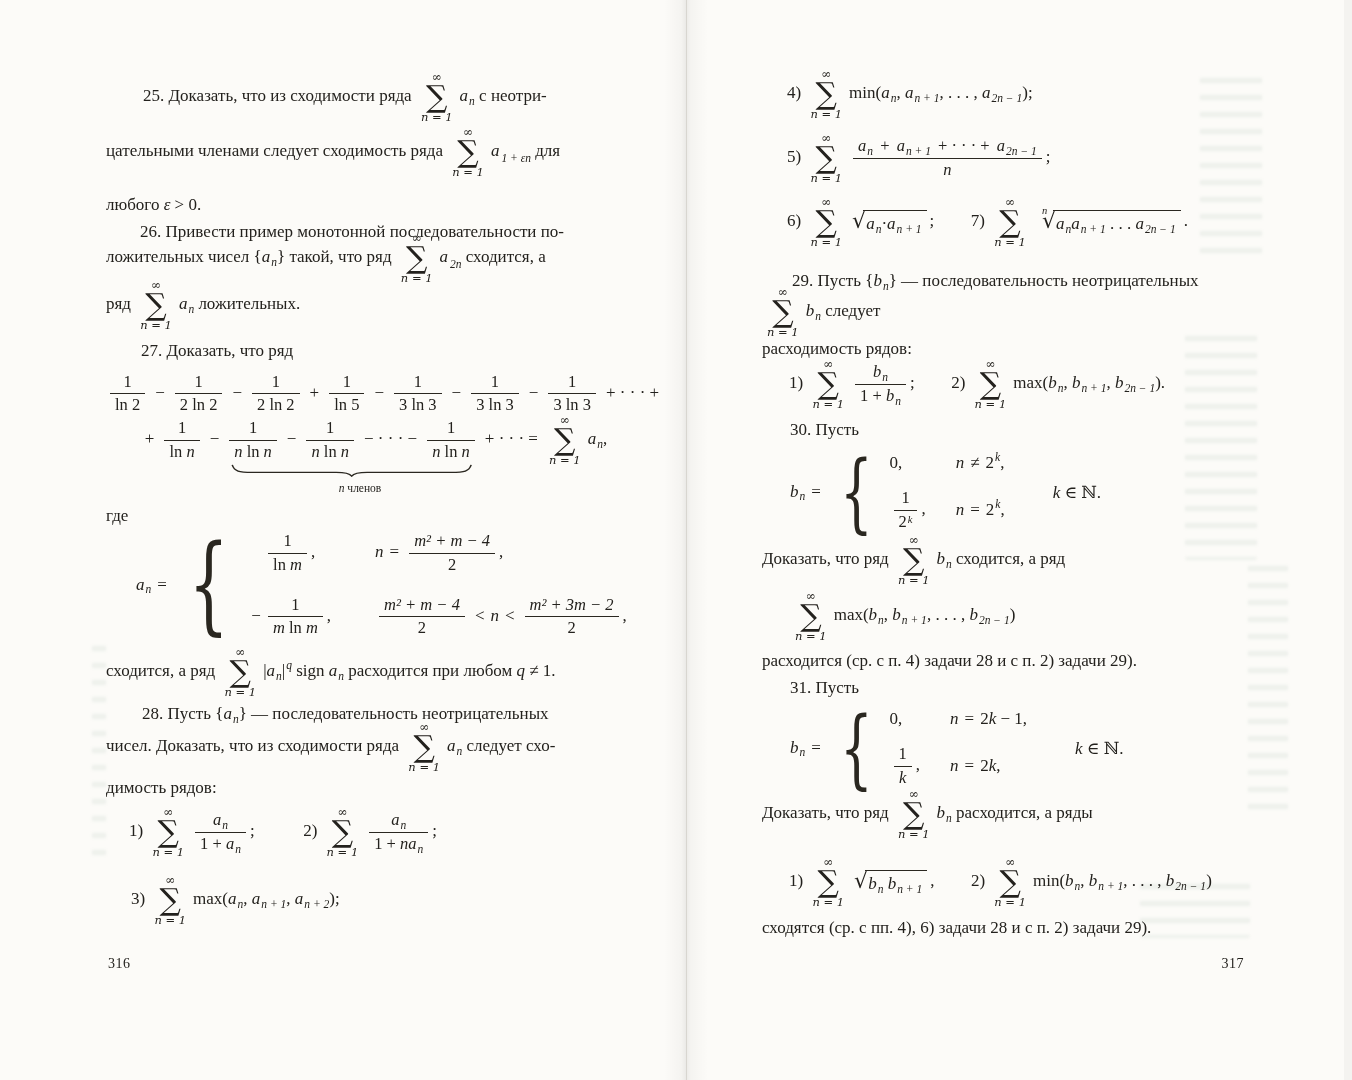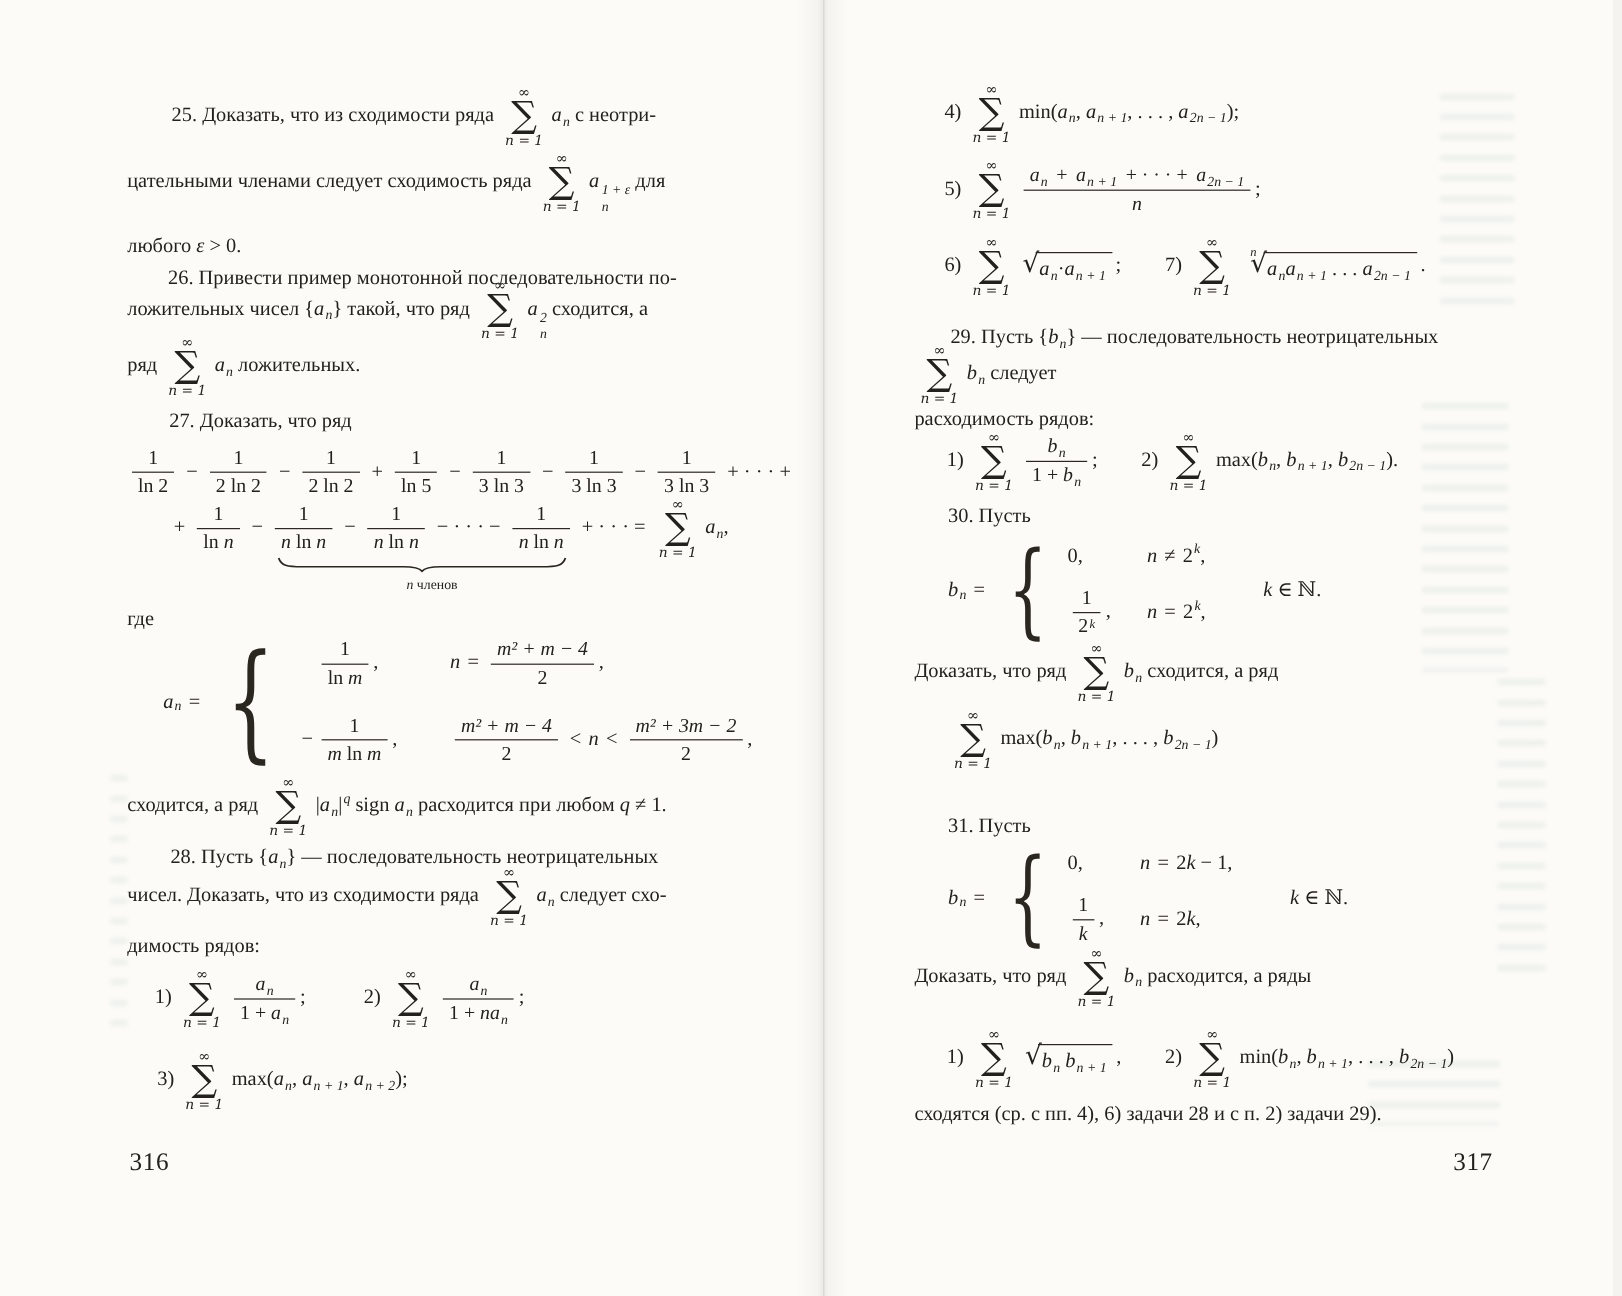--- a/index.html
+++ b/index.html
@@ -13,21 +13,21 @@
   #pl{left:106px;width:534px}
   #pr{left:762px;width:496px}
   .ln{position:absolute;left:0;white-space:nowrap}
   .ctr{left:0;right:0;text-align:center}
   .lnf{display:flex;align-items:center}
   .v{font-style:italic}
   .op{margin:0 6px}
   .opt{margin:0 3px}
   .sb{font-size:11.5px;font-style:italic;position:relative;bottom:-4px;line-height:0;margin-left:1px}
   .sp{font-size:11.5px;font-style:italic;position:relative;top:-7px;line-height:0;margin-left:1px}
-  .ss{display:inline-flex;flex-direction:column;align-items:flex-start;line-height:1.05;font-size:11.5px;font-style:italic;vertical-align:-6px;margin-left:2px;row-gap:2px}
+  .ss{display:inline-flex;align-items:flex-start;line-height:1.05;font-size:11.5px;font-style:italic;vertical-align:-6px;margin-left:2px;row-gap:2px}
   .sum{display:inline-flex;flex-direction:column;align-items:center;line-height:1;vertical-align:middle;margin:0 7px 0 5px;font-family:"DejaVu Serif","DejaVu Sans",serif}
   .sum .sl{font-size:12px;line-height:1}
   .sum .lo{font-size:11.5px;font-style:italic;line-height:1;margin-top:2px}
   .sum .sg{font-size:30px;line-height:0.9}
   .frac{display:inline-flex;flex-direction:column;vertical-align:middle;margin:0 4px;font-size:16.5px;line-height:1.12;text-align:center}
   .frac .fn{padding:0 5px 2px;border-bottom:1.2px solid #2a2720}
   .frac .fd{padding:2px 5px 0}
   .frac .sp{font-size:10.5px;top:-4px}
   .sqrt{position:relative;display:inline-flex;align-items:flex-start;vertical-align:middle;margin:0 3px}
   .sqrt .rg{font-size:22px;line-height:1;margin-right:-3px;font-family:"DejaVu Serif","DejaVu Sans",serif}
@@ -41,21 +41,21 @@
   .b27{font-size:106px}
   .b30{font-size:86px}
   .cases{display:inline-grid;grid-template-columns:auto auto;align-items:center;margin-left:6px;text-align:left}
   .c27{column-gap:44px;row-gap:22px}
   .c27 .cell:first-child{justify-self:center}
   .c30{column-gap:30px;row-gap:16px}
   .cell{white-space:nowrap}
   .kin{margin-left:48px;white-space:nowrap}
   .gap28{display:inline-block;width:28px}
   .gap40{display:inline-block;width:40px}
-  .pg{position:absolute;font-size:21px;letter-spacing:0.5px}
+  .pg{position:absolute;font-size:14px;letter-spacing:0.5px}
   .ghost{position:absolute;opacity:0.5;filter:blur(1.6px);pointer-events:none;border-radius:3px;
     background:repeating-linear-gradient(180deg,rgba(150,175,160,0) 0 6px,rgba(138,168,150,0.26) 6px 11px,rgba(150,175,160,0) 11px 17px)}
 </style>
 </head>
 <body>
 
 <div class="scan">
   <div class="gutter"></div>
   <div class="gutline"></div>
   <div class="edge-r"></div>
@@ -393,20 +393,23 @@
     </div>
 
     <div class="ln" style="top:590px;padding-left:28px">
       <span class="sum">
           <span class="sl">∞</span>
           <span class="sg">∑</span>
           <span class="lo">n = 1</span>
         </span><span>max(</span><span class="v">b</span><span class="sb">n</span><span>, </span><span class="v">b</span><span class="sb">n + 1</span><span>, . . . ,</span> <span class="v">b</span><span class="sb">2n − 1</span><span>)</span>
     </div>
 
+    <div class="ln" style="top:651px">
+      <span>расходится (ср. с п. 4) задачи 28 и с п. 2) задачи 29).</span>
+    </div>
 
     <div class="ln" style="top:678px;padding-left:28px">
       <span>31. Пусть</span>
     </div>
 
     <div class="ln lnf" style="top:698px;height:100px;padding-left:28px">
       <span class="v">b</span>
         <span class="sb">n</span>
         <span class="op">=</span>
         <span class="brace b30">{</span>

